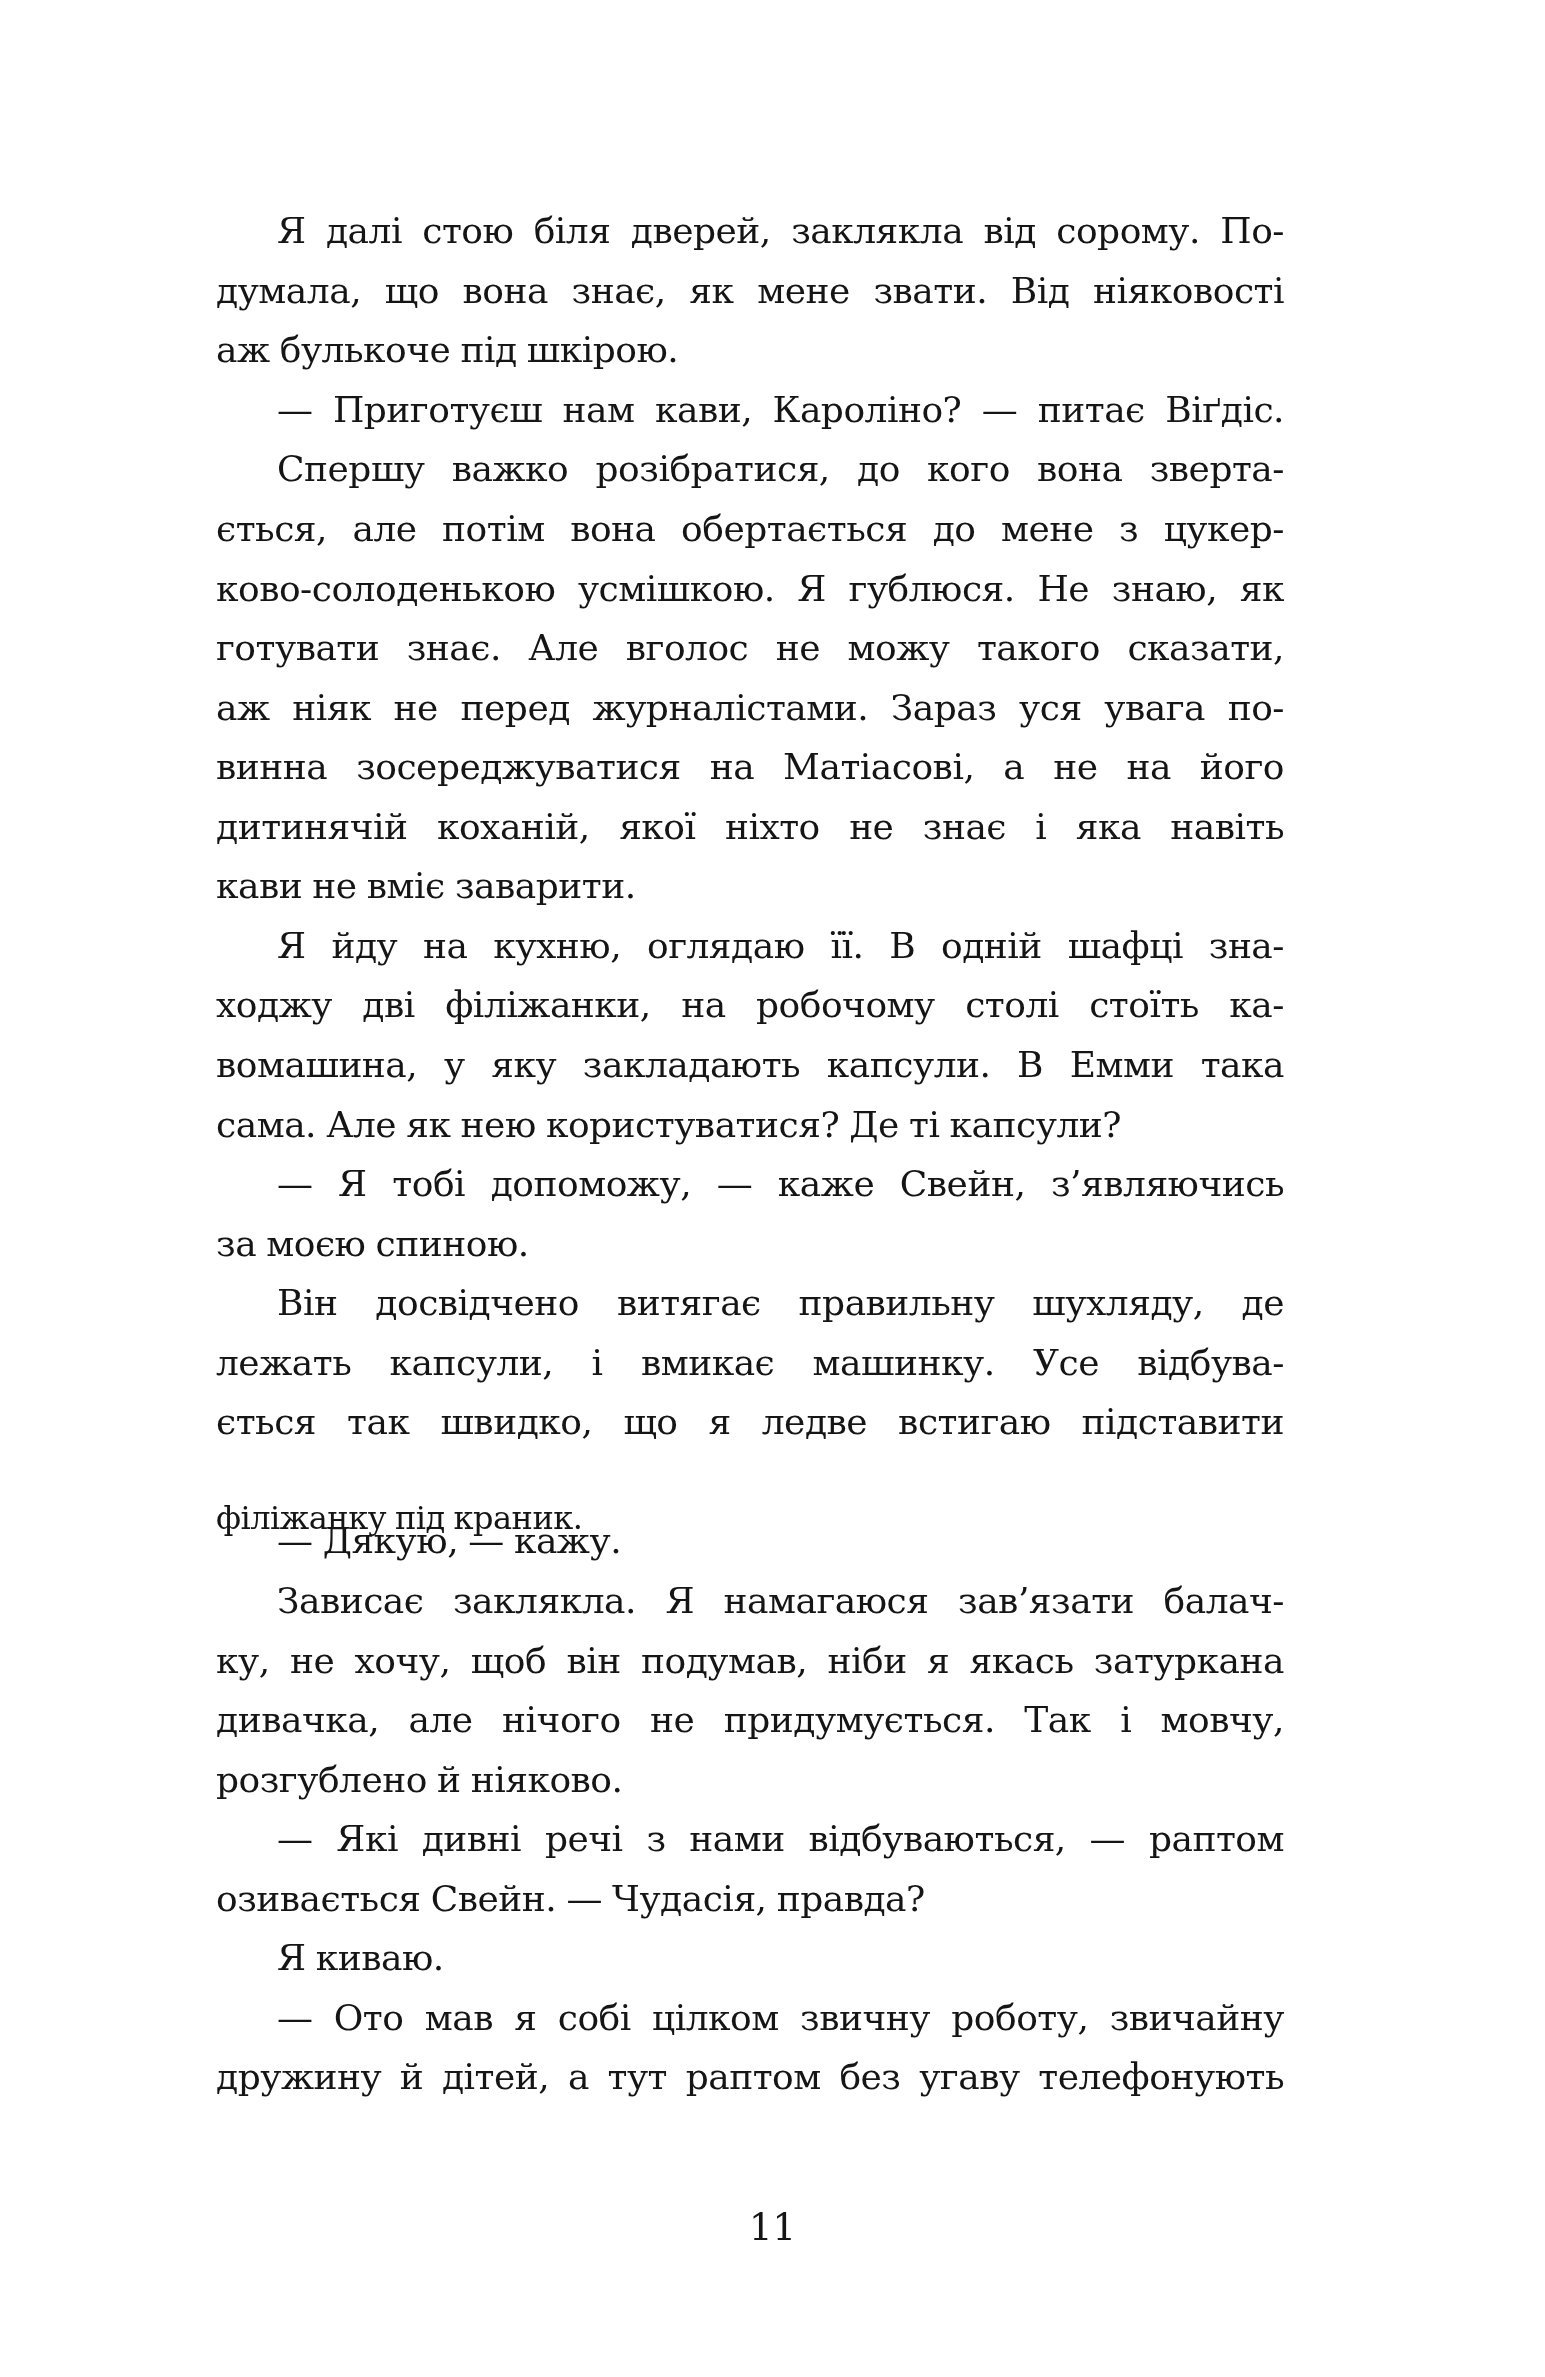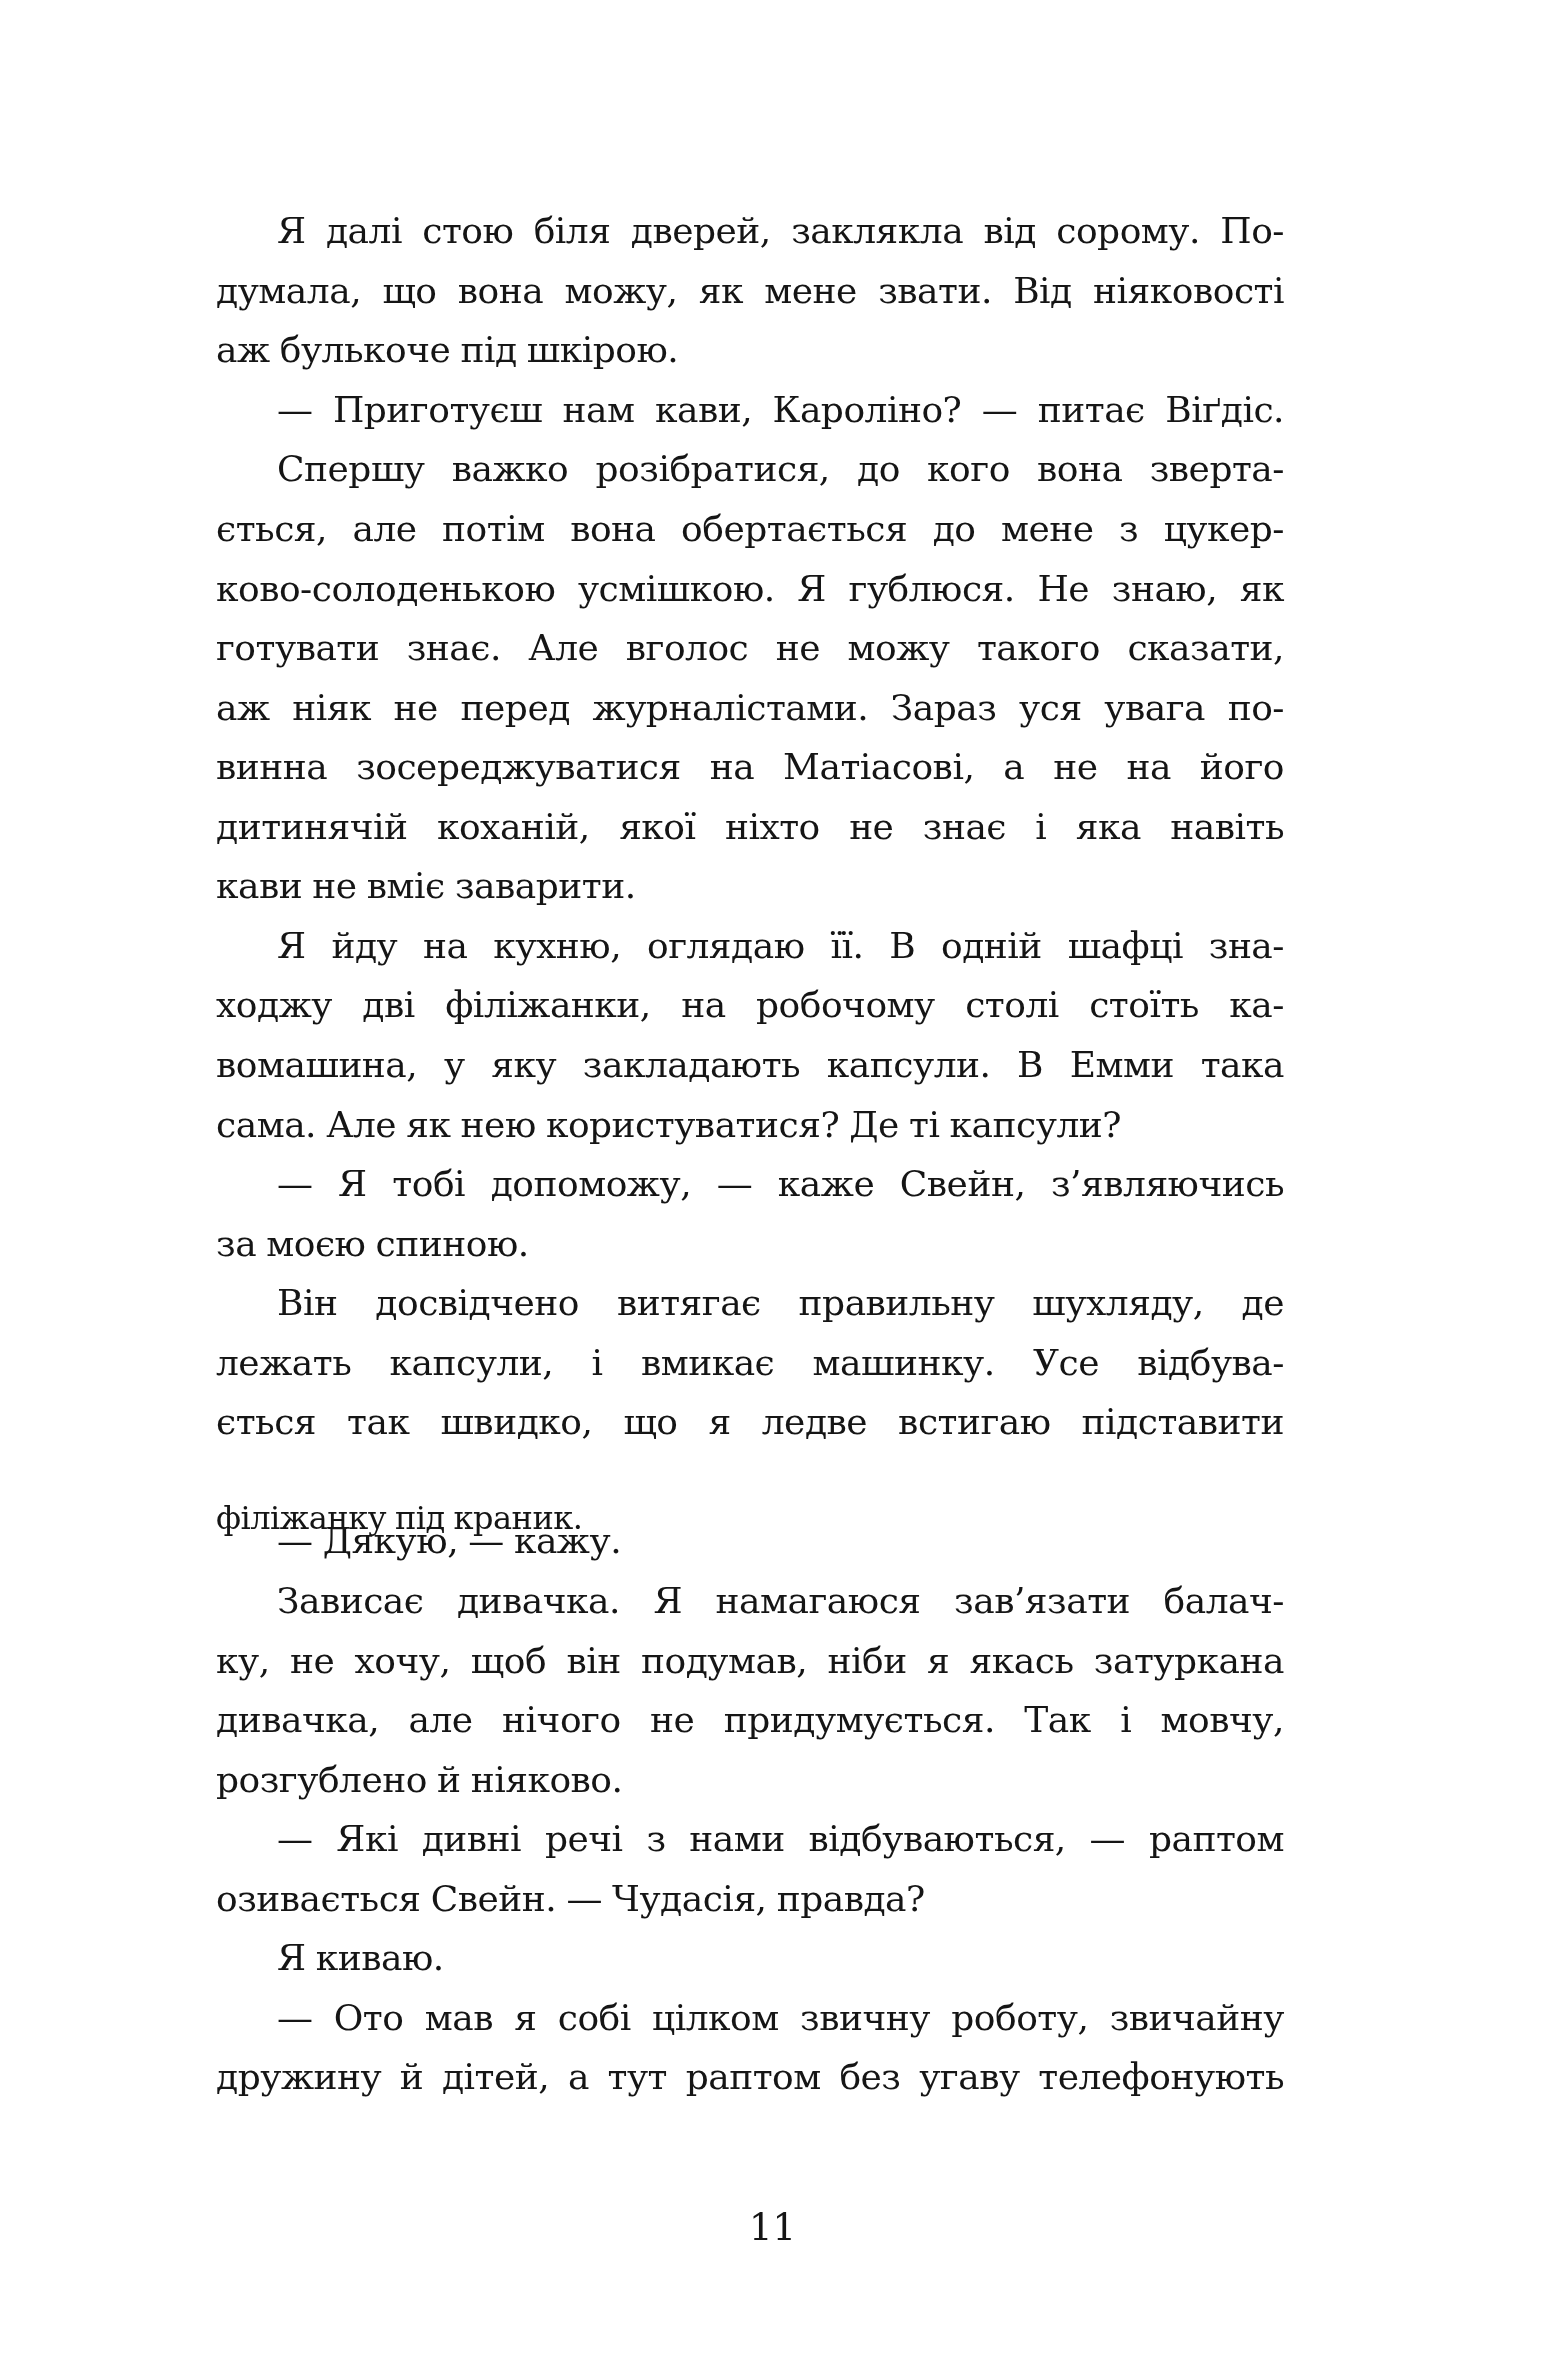--- a/index.html
+++ b/index.html
@@ -59,21 +59,21 @@
       line-height: 48px;
       color: #151515;
     }
   </style>
 </head>
 <body>
 
 <div class="page">
   <div class="text-block">
     <div class="line indent" style="top: 201px; font-size: 36px;">Я далі стою біля дверей, заклякла від сорому. По-</div>
-    <div class="line" style="top: 261px; font-size: 36px;">думала, що вона можу, як мене звати. Від ніяковості</div>
+    <div class="line" style="top: 261px; font-size: 36px;">думала, що вона знає, як мене звати. Від ніяковості</div>
     <div class="line last" style="top: 320px; font-size: 36px;">аж булькоче під шкірою.</div>
     <div class="line indent" style="top: 380px; font-size: 36px;">— Приготуєш нам кави, Кароліно? — питає Віґдіс.</div>
     <div class="line indent" style="top: 439px; font-size: 36px;">Спершу важко розібратися, до кого вона зверта-</div>
     <div class="line" style="top: 499px; font-size: 36px;">ється, але потім вона обертається до мене з цукер-</div>
     <div class="line" style="top: 559px; font-size: 36px;">ково-солоденькою усмішкою. Я гублюся. Не знаю, як</div>
     <div class="line" style="top: 618px; font-size: 36px;">готувати знає. Але вголос не можу такого сказати,</div>
     <div class="line" style="top: 678px; font-size: 36px;">аж ніяк не перед журналістами. Зараз уся увага по-</div>
     <div class="line" style="top: 737px; font-size: 36px;">винна зосереджуватися на Матіасові, а не на його</div>
     <div class="line" style="top: 797px; font-size: 36px;">дитинячій коханій, якої ніхто не знає і яка навіть</div>
     <div class="line last" style="top: 856px; font-size: 36px;">кави не вміє заварити.</div>
@@ -81,21 +81,21 @@
     <div class="line" style="top: 975px; font-size: 36px;">ходжу дві філіжанки, на робочому столі стоїть ка-</div>
     <div class="line" style="top: 1035px; font-size: 36px;">вомашина, у яку закладають капсули. В Емми така</div>
     <div class="line last" style="top: 1095px; font-size: 36px;">сама. Але як нею користуватися? Де ті капсули?</div>
     <div class="line indent" style="top: 1154px; font-size: 36px;">— Я тобі допоможу, — каже Свейн, з’являючись</div>
     <div class="line last" style="top: 1214px; font-size: 36px;">за моєю спиною.</div>
     <div class="line indent" style="top: 1273px; font-size: 36px;">Він досвідчено витягає правильну шухляду, де</div>
     <div class="line" style="top: 1333px; font-size: 36px;">лежать капсули, і вмикає машинку. Усе відбува-</div>
     <div class="line" style="top: 1392px; font-size: 36px;">ється так швидко, що я ледве встигаю підставити</div>
     <div class="line last" style="top: 1488px; font-size: 32px;">філіжанку під краник.</div>
     <div class="line indent last" style="top: 1511px; font-size: 36px;">— Дякую, — кажу.</div>
-    <div class="line indent" style="top: 1571px; font-size: 36px;">Зависає дивачка. Я намагаюся зав’язати балач-</div>
+    <div class="line indent" style="top: 1571px; font-size: 36px;">Зависає заклякла. Я намагаюся зав’язати балач-</div>
     <div class="line" style="top: 1631px; font-size: 36px;">ку, не хочу, щоб він подумав, ніби я якась затуркана</div>
     <div class="line" style="top: 1690px; font-size: 36px;">дивачка, але нічого не придумується. Так і мовчу,</div>
     <div class="line last" style="top: 1750px; font-size: 36px;">розгублено й ніяково.</div>
     <div class="line indent" style="top: 1809px; font-size: 36px;">— Які дивні речі з нами відбуваються, — раптом</div>
     <div class="line last" style="top: 1869px; font-size: 36px;">озивається Свейн. — Чудасія, правда?</div>
     <div class="line indent last" style="top: 1928px; font-size: 36px;">Я киваю.</div>
     <div class="line indent" style="top: 1988px; font-size: 36px;">— Ото мав я собі цілком звичну роботу, звичайну</div>
     <div class="line" style="top: 2047px; font-size: 36px;">дружину й дітей, а тут раптом без угаву телефонують</div>
   </div>
 

